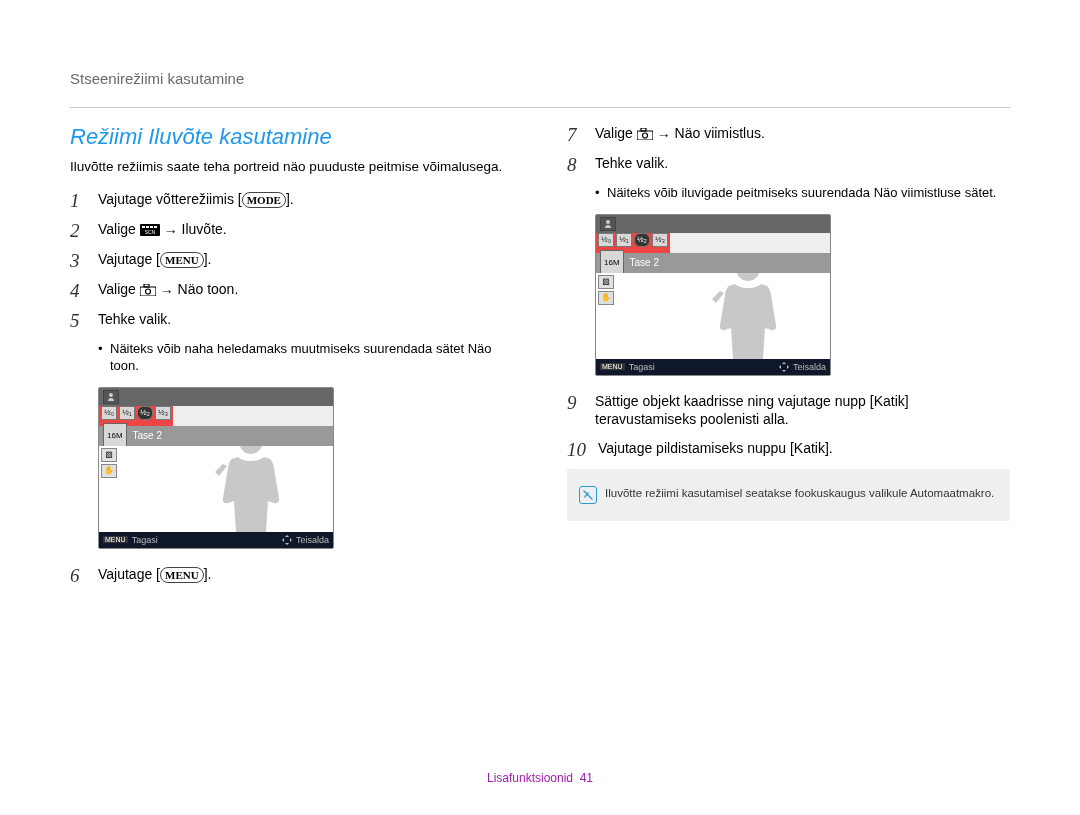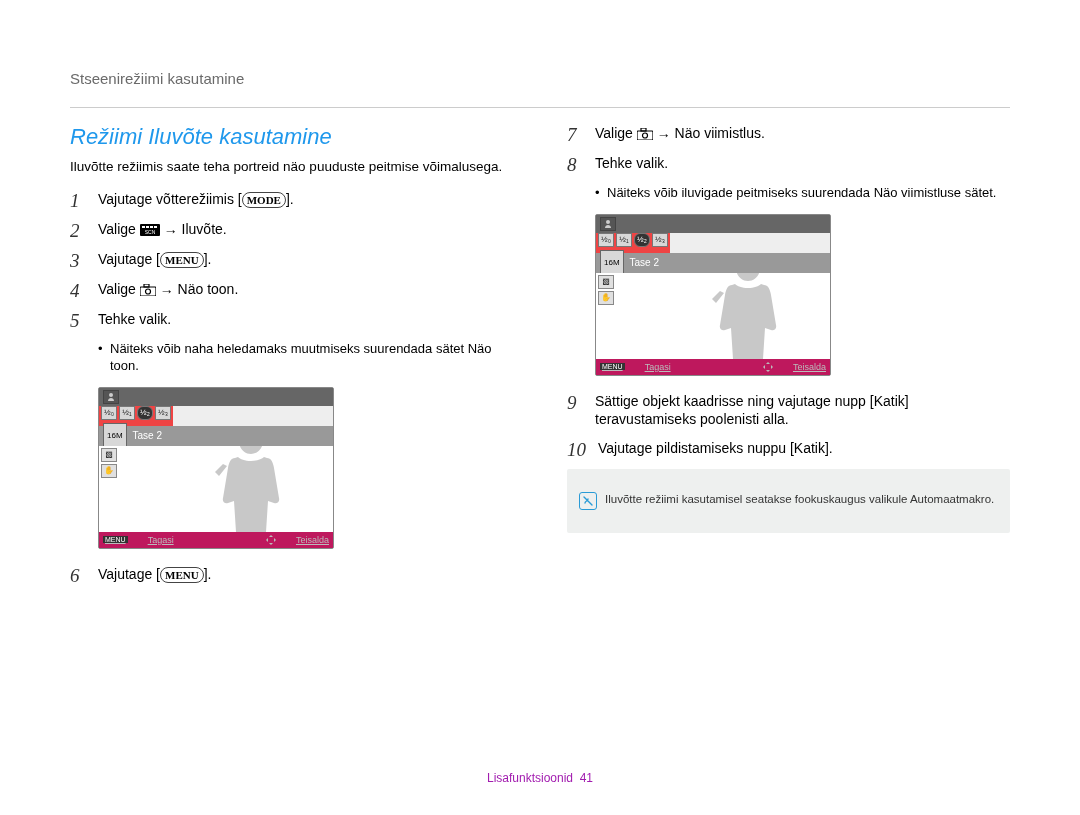--- a/index.html
+++ b/index.html
@@ -170,41 +170,40 @@
   }
   .silhouette {
     position:absolute;
     right: 42px;
     bottom: 0;
     width: 80px;
     height: 104px;
   }
   .cs-footer {
     height: 16px;
-    background: #be185d;
+    background: #0f172a;
     display:flex;
     align-items:center;
     color:#bbb;
     font-size:9px;
     padding: 0 4px;
-    gap: 20px;
-    text-decoration: underline;
+    gap: 4px;
   }
   .cs-footer .ftag {
     background:#333; color:#fff; font-size:7px; padding:0 2px;
     display:inline-flex; align-items:center;
   }
   .cs-footer .spacer { flex:1; }
   .info-box {
     margin-top: 10px;
     margin-left: 0;
     background: #eef0ef;
     display:flex;
     gap:8px;
-    padding:23px 12px;
+    padding:17px 12px;
     border-radius:2px;
     align-items:flex-start;
   }
   .info-icon {
     width:18px; height:18px;
     border:1.5px solid #2a9bd6;
     border-radius:3px;
     display:flex; align-items:center; justify-content:center;
     color:#2a9bd6;
     flex-shrink:0;

